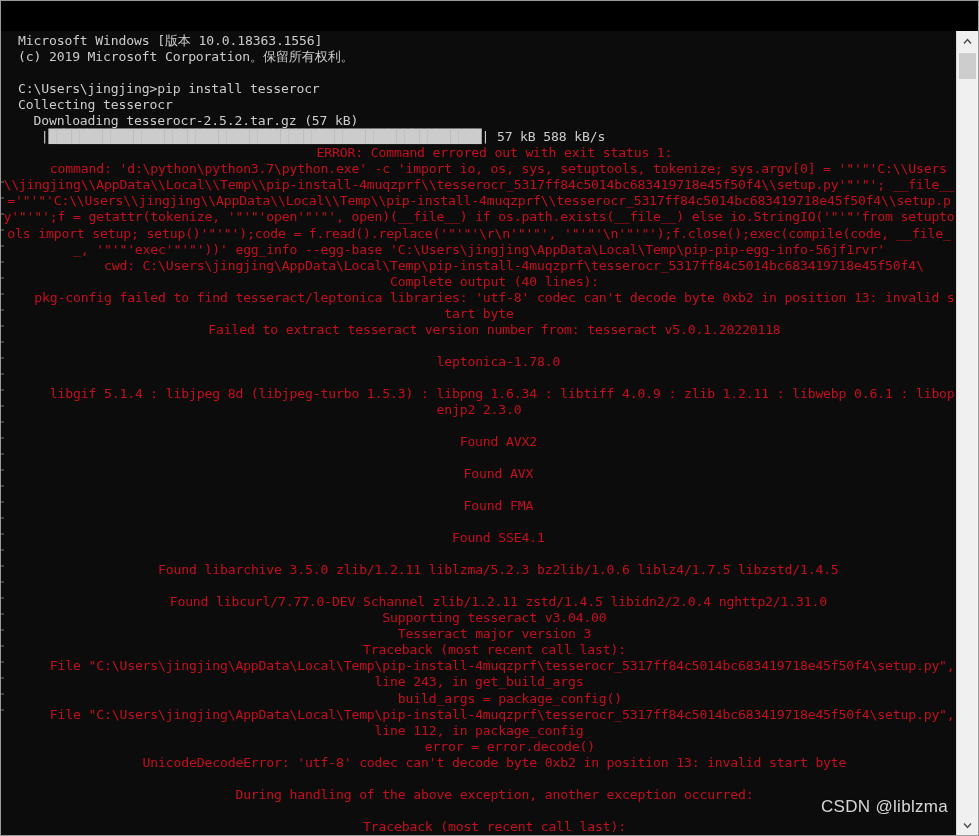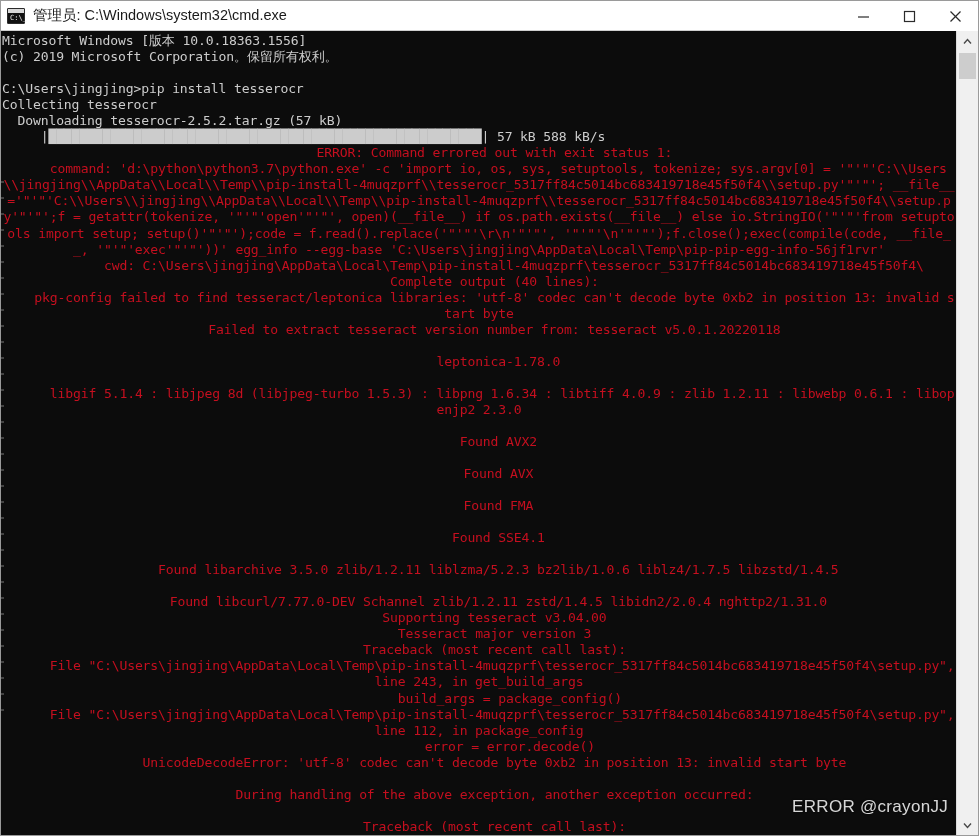--- a/index.html
+++ b/index.html
@@ -103,21 +103,21 @@
     font-family: "DejaVu Sans Mono", "Liberation Mono", monospace;
     font-size: 13.1px;
     line-height: 16.05px;
     color: #cccccc;
     white-space: pre-wrap;
     word-break: break-all;
     overflow: hidden;
     letter-spacing: -0.15px;
   }
   .line { white-space: pre-wrap; word-break: break-all; min-height: 16px; }
-  .c-white { color: #cccccc; }
+  .c-white { color: #cccccc; padding-left: 16px; }
   .c-red   { color: #c50f1f; text-align: center; }
   .c-bar   { color: #cccccc; }
   
   .gutter {
     position: absolute;
     left: 0;
     top: 150px;
     width: 3px;
     height: 540px;
     background: repeating-linear-gradient(
@@ -170,60 +170,35 @@
     opacity: .92;
     letter-spacing: .3px;
     text-shadow: 0 0 2px rgba(0,0,0,.7);
   }
 </style>
 </head>
 <body>
 
 <div class="window">
 
-  <div class="titlebar">
-    <div class="title-icon">
-        <span class="cc">C:\_</span>
-      </div>
-    <div class="title-text">管理员: C:\Windows\system32\cmd.exe</div>
-
-    <div class="win-buttons">
-      <div class="win-btn">
-        <svg width="13" height="13" viewBox="0 0 13 13" aria-hidden="true">
-          <line x1="1" y1="7" x2="12" y2="7" stroke="#2b2b2b" stroke-width="1.2"></line>
-        </svg>
-      </div>
-      <div class="win-btn">
-        <svg width="13" height="13" viewBox="0 0 13 13" aria-hidden="true">
-          <rect x="1.5" y="1.5" width="10" height="10" fill="none" stroke="#2b2b2b" stroke-width="1.2"></rect>
-        </svg>
-      </div>
-      <div class="win-btn">
-        <svg width="13" height="13" viewBox="0 0 13 13" aria-hidden="true">
-          <line x1="1.5" y1="1.5" x2="11.5" y2="11.5" stroke="#2b2b2b" stroke-width="1.2"></line>
-          <line x1="11.5" y1="1.5" x2="1.5" y2="11.5" stroke="#2b2b2b" stroke-width="1.2"></line>
-        </svg>
-      </div>
-    </div>
-  </div>
 
   <div class="console">
     <div class="console-text" id="console-text"><div class="line c-white">Microsoft Windows [版本 10.0.18363.1556]</div><div class="line c-white">(c) 2019 Microsoft Corporation。保留所有权利。</div><div class="line c-white"></div><div class="line c-white">C:\Users\jingjing&gt;pip install tesserocr</div><div class="line c-white">Collecting tesserocr</div><div class="line c-white">  Downloading tesserocr-2.5.2.tar.gz (57 kB)</div><div class="line c-bar">     |████████████████████████████████████████████████████████| 57 kB 588 kB/s</div><div class="line c-red">    ERROR: Command errored out with exit status 1:</div><div class="line c-red">     command: 'd:\python\python3.7\python.exe' -c 'import io, os, sys, setuptools, tokenize; sys.argv[0] = '"'"'C:\\Users\\jingjing\\AppData\\Local\\Temp\\pip-install-4muqzprf\\tesserocr_5317ff84c5014bc683419718e45f50f4\\setup.py'"'"'; __file__='"'"'C:\\Users\\jingjing\\AppData\\Local\\Temp\\pip-install-4muqzprf\\tesserocr_5317ff84c5014bc683419718e45f50f4\\setup.py'"'"';f = getattr(tokenize, '"'"'open'"'"', open)(__file__) if os.path.exists(__file__) else io.StringIO('"'"'from setuptools import setup; setup()'"'"');code = f.read().replace('"'"'\r\n'"'"', '"'"'\n'"'"');f.close();exec(compile(code, __file__, '"'"'exec'"'"'))' egg_info --egg-base 'C:\Users\jingjing\AppData\Local\Temp\pip-pip-egg-info-56jf1rvr'</div><div class="line c-red">         cwd: C:\Users\jingjing\AppData\Local\Temp\pip-install-4muqzprf\tesserocr_5317ff84c5014bc683419718e45f50f4\</div><div class="line c-red">    Complete output (40 lines):</div><div class="line c-red">    pkg-config failed to find tesseract/leptonica libraries: 'utf-8' codec can't decode byte 0xb2 in position 13: invalid start byte</div><div class="line c-red">    Failed to extract tesseract version number from: tesseract v5.0.1.20220118</div><div class="line c-red"></div><div class="line c-red">     leptonica-1.78.0</div><div class="line c-red"></div><div class="line c-red">      libgif 5.1.4 : libjpeg 8d (libjpeg-turbo 1.5.3) : libpng 1.6.34 : libtiff 4.0.9 : zlib 1.2.11 : libwebp 0.6.1 : libopenjp2 2.3.0</div><div class="line c-red"></div><div class="line c-red">     Found AVX2</div><div class="line c-red"></div><div class="line c-red">     Found AVX</div><div class="line c-red"></div><div class="line c-red">     Found FMA</div><div class="line c-red"></div><div class="line c-red">     Found SSE4.1</div><div class="line c-red"></div><div class="line c-red">     Found libarchive 3.5.0 zlib/1.2.11 liblzma/5.2.3 bz2lib/1.0.6 liblz4/1.7.5 libzstd/1.4.5</div><div class="line c-red"></div><div class="line c-red">     Found libcurl/7.77.0-DEV Schannel zlib/1.2.11 zstd/1.4.5 libidn2/2.0.4 nghttp2/1.31.0</div><div class="line c-red">    Supporting tesseract v3.04.00</div><div class="line c-red">    Tesseract major version 3</div><div class="line c-red">    Traceback (most recent call last):</div><div class="line c-red">      File "C:\Users\jingjing\AppData\Local\Temp\pip-install-4muqzprf\tesserocr_5317ff84c5014bc683419718e45f50f4\setup.py", line 243, in get_build_args</div><div class="line c-red">        build_args = package_config()</div><div class="line c-red">      File "C:\Users\jingjing\AppData\Local\Temp\pip-install-4muqzprf\tesserocr_5317ff84c5014bc683419718e45f50f4\setup.py", line 112, in package_config</div><div class="line c-red">        error = error.decode()</div><div class="line c-red">    UnicodeDecodeError: 'utf-8' codec can't decode byte 0xb2 in position 13: invalid start byte</div><div class="line c-red"></div><div class="line c-red">    During handling of the above exception, another exception occurred:</div><div class="line c-red"></div><div class="line c-red">    Traceback (most recent call last):</div></div>
     <div class="gutter"></div>
 
     <div class="scrollbar">
       <div class="sb-arrow up">
         <svg width="9" height="7" viewBox="0 0 9 7" aria-hidden="true">
           <polyline points="1,5.5 4.5,1.5 8,5.5" fill="none" stroke="#4a4a4a" stroke-width="1.4"></polyline>
         </svg>
       </div>
       <div class="sb-thumb"></div>
       <div class="sb-arrow down">
         <svg width="9" height="7" viewBox="0 0 9 7" aria-hidden="true">
           <polyline points="1,1.5 4.5,5.5 8,1.5" fill="none" stroke="#4a4a4a" stroke-width="1.4"></polyline>
         </svg>
       </div>
     </div>
 
-    <div class="watermark">ERROR @crayonJJ</div>
+    <div class="watermark">CSDN @liblzma</div>
   </div>
 
 </div>
 
 </body></html>

